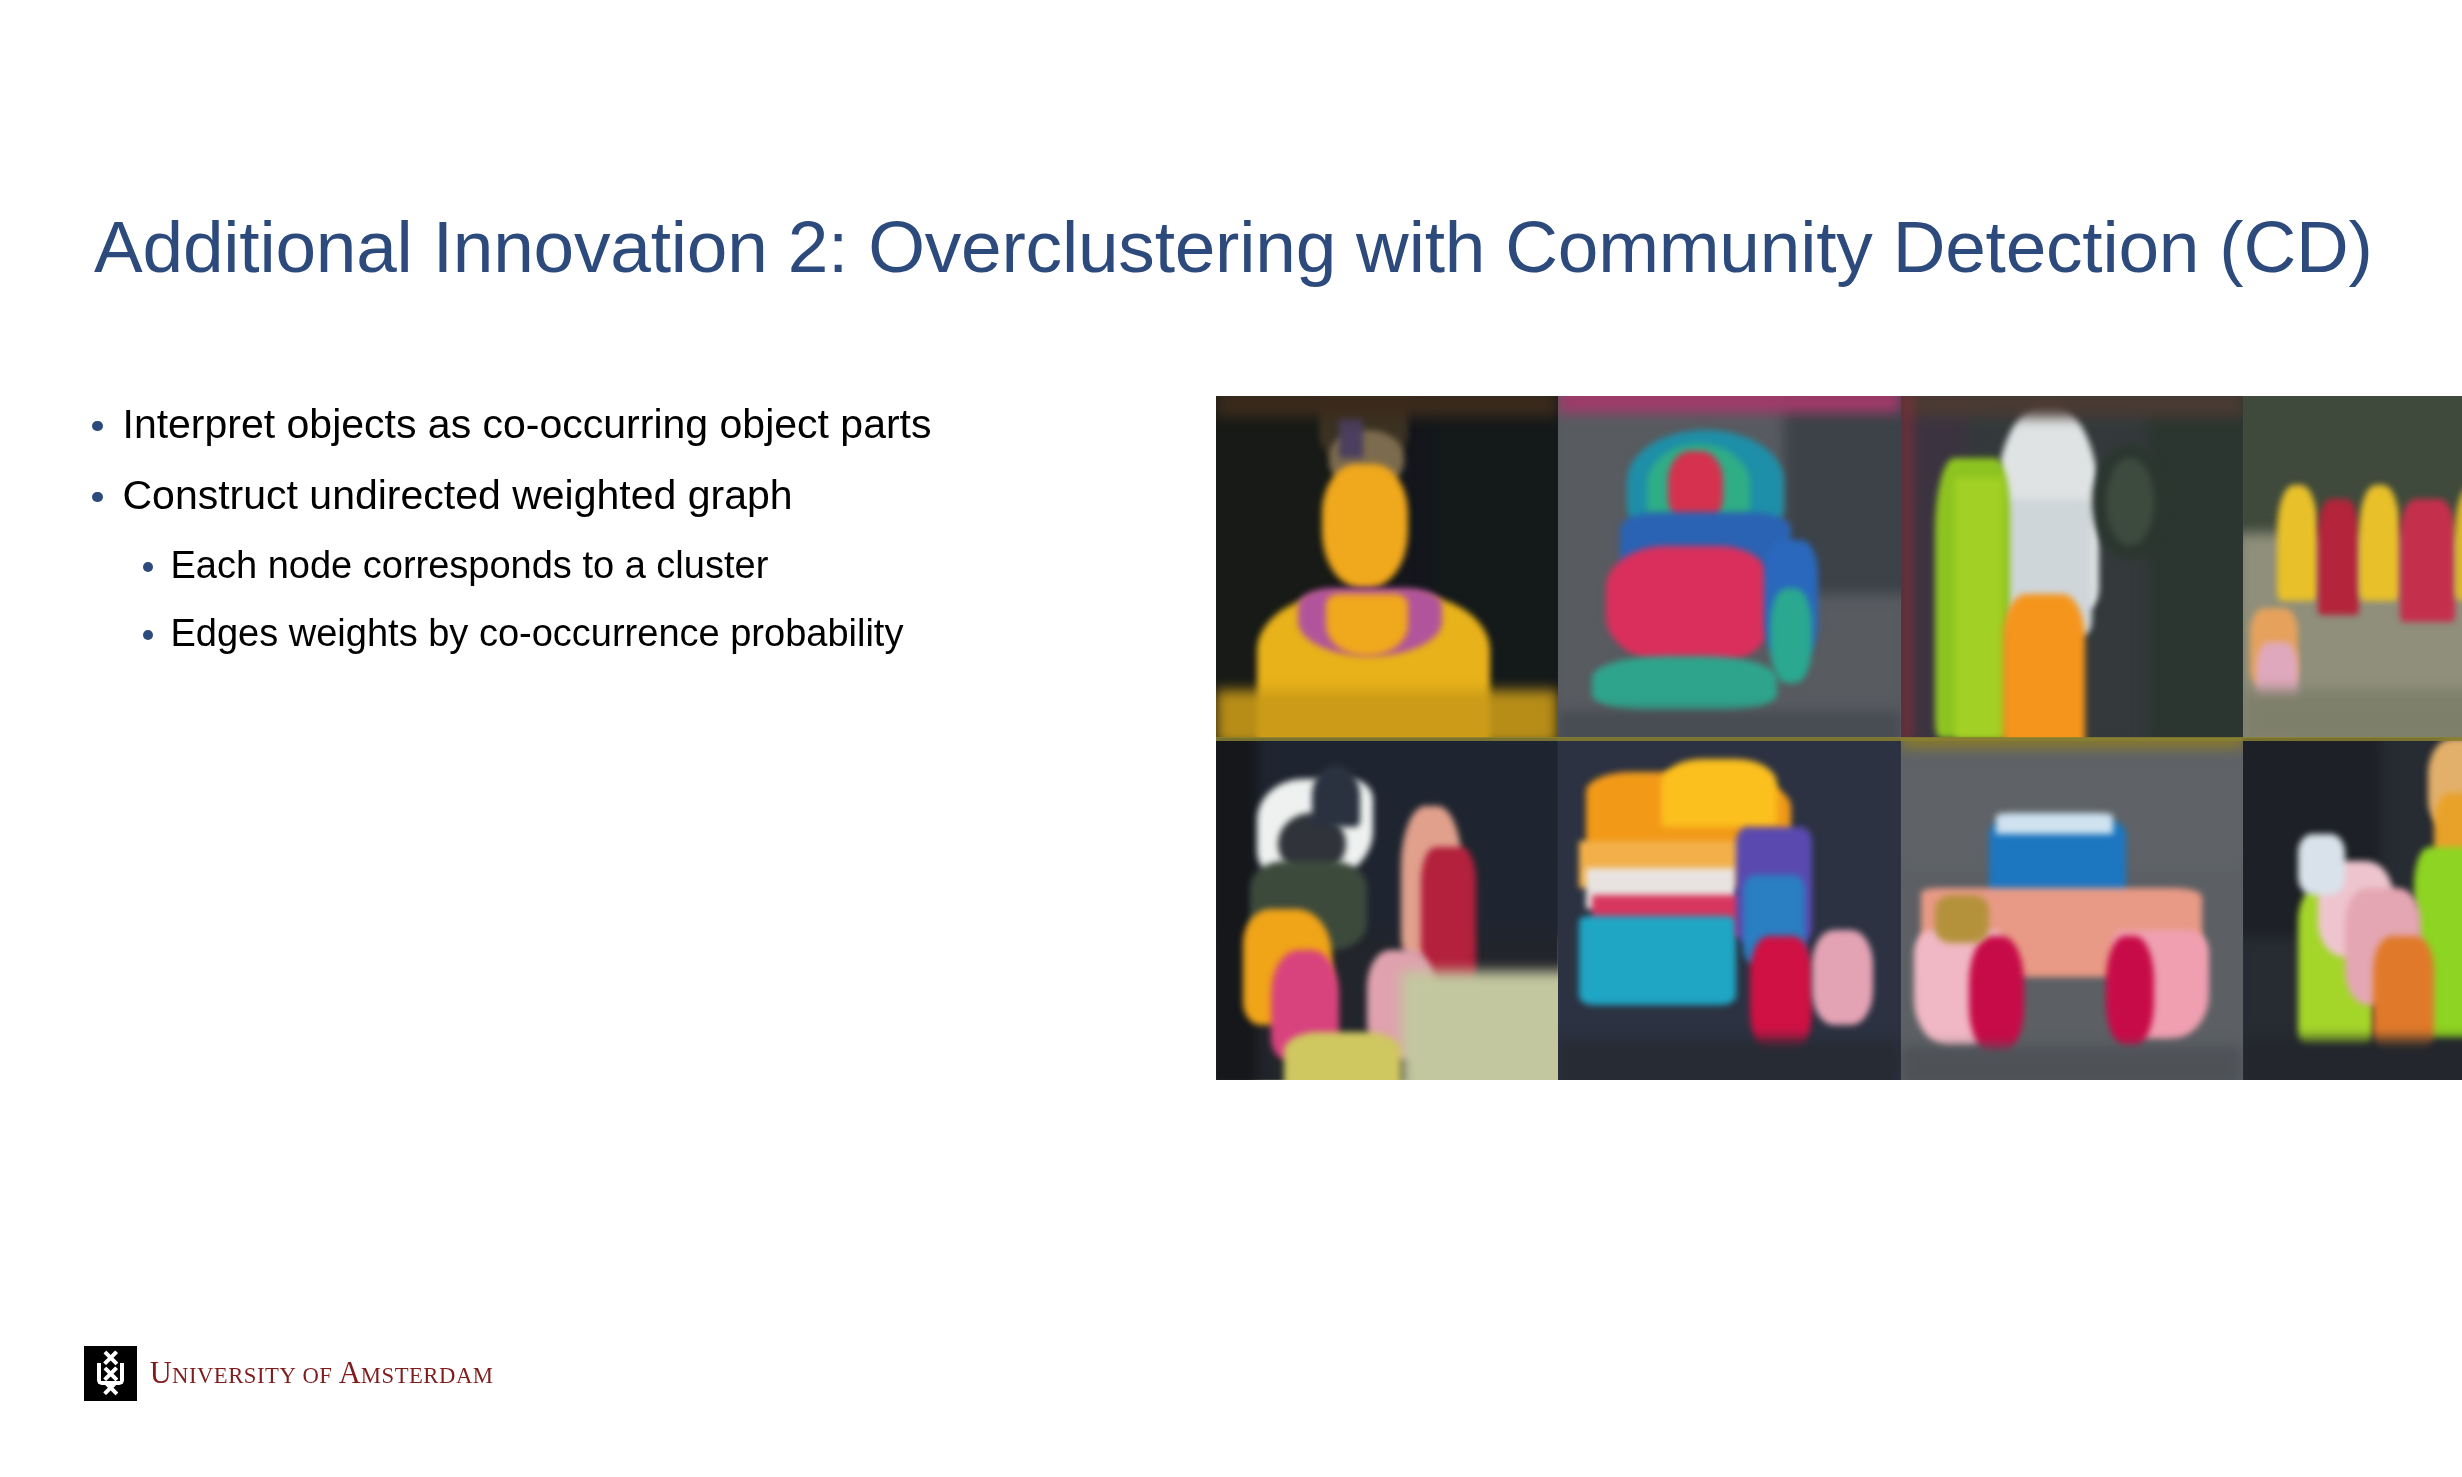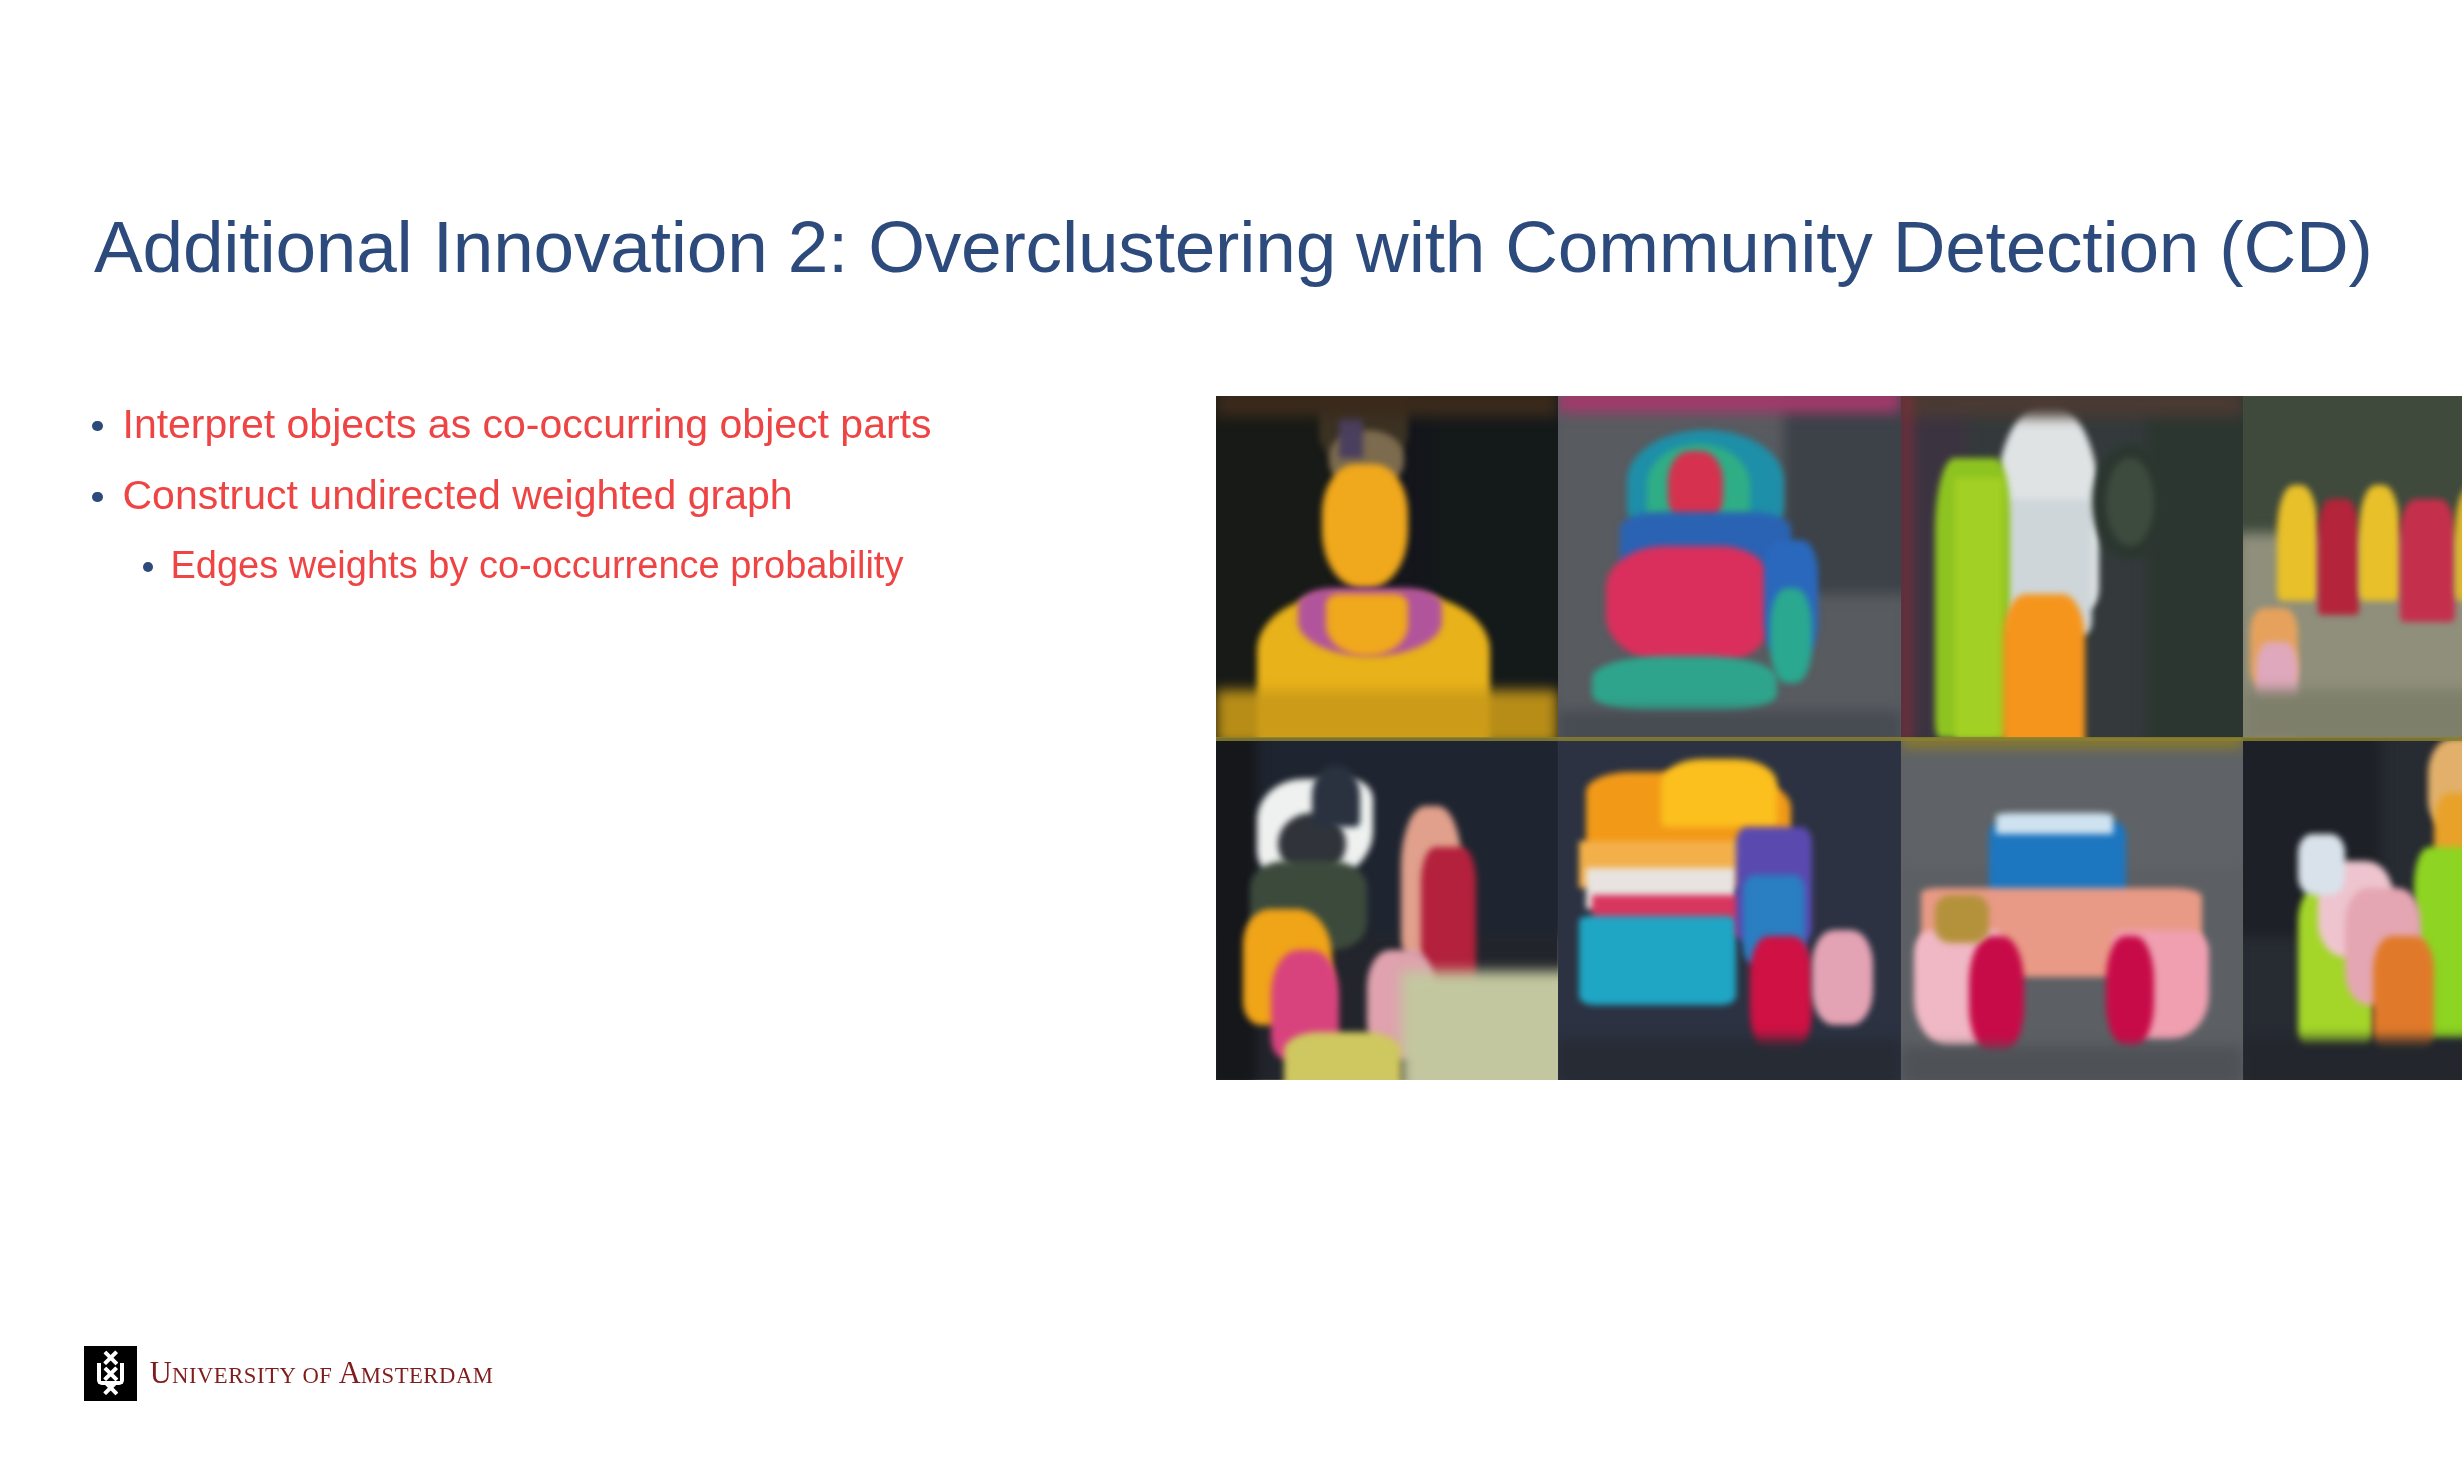--- a/index.html
+++ b/index.html
@@ -41,21 +41,21 @@
   
   .body-list {
     position: absolute;
     left: 92px;
     top: 404px;
     width: 1074px;
   }
   .bullet-row {
     display: flex;
     align-items: flex-start;
-    color: #ef4444;
+    color: #000000;
     white-space: nowrap;
   }
   .bullet-row.level-1 {
     font-size: 41px;
     line-height: 1.0;
     margin-bottom: 30px;
     padding-left: 0px;
   }
   .bullet-row.level-2 {
     font-size: 38px;
@@ -196,20 +196,24 @@
     <div class="bullet-row level-1">
       <span class="bullet-dot"></span>
       <span class="bullet-text">Interpret objects as co-occurring object parts</span>
     </div>
 
     <div class="bullet-row level-1">
       <span class="bullet-dot"></span>
       <span class="bullet-text">Construct undirected weighted graph</span>
     </div>
 
+    <div class="bullet-row level-2">
+      <span class="bullet-dot"></span>
+      <span class="bullet-text">Each node corresponds to a cluster</span>
+    </div>
 
     <div class="bullet-row level-2">
       <span class="bullet-dot"></span>
       <span class="bullet-text">Edges weights by co-occurrence probability</span>
     </div>
 
   </div>
 
   <div class="image-panel">
     <div class="image-grid">

